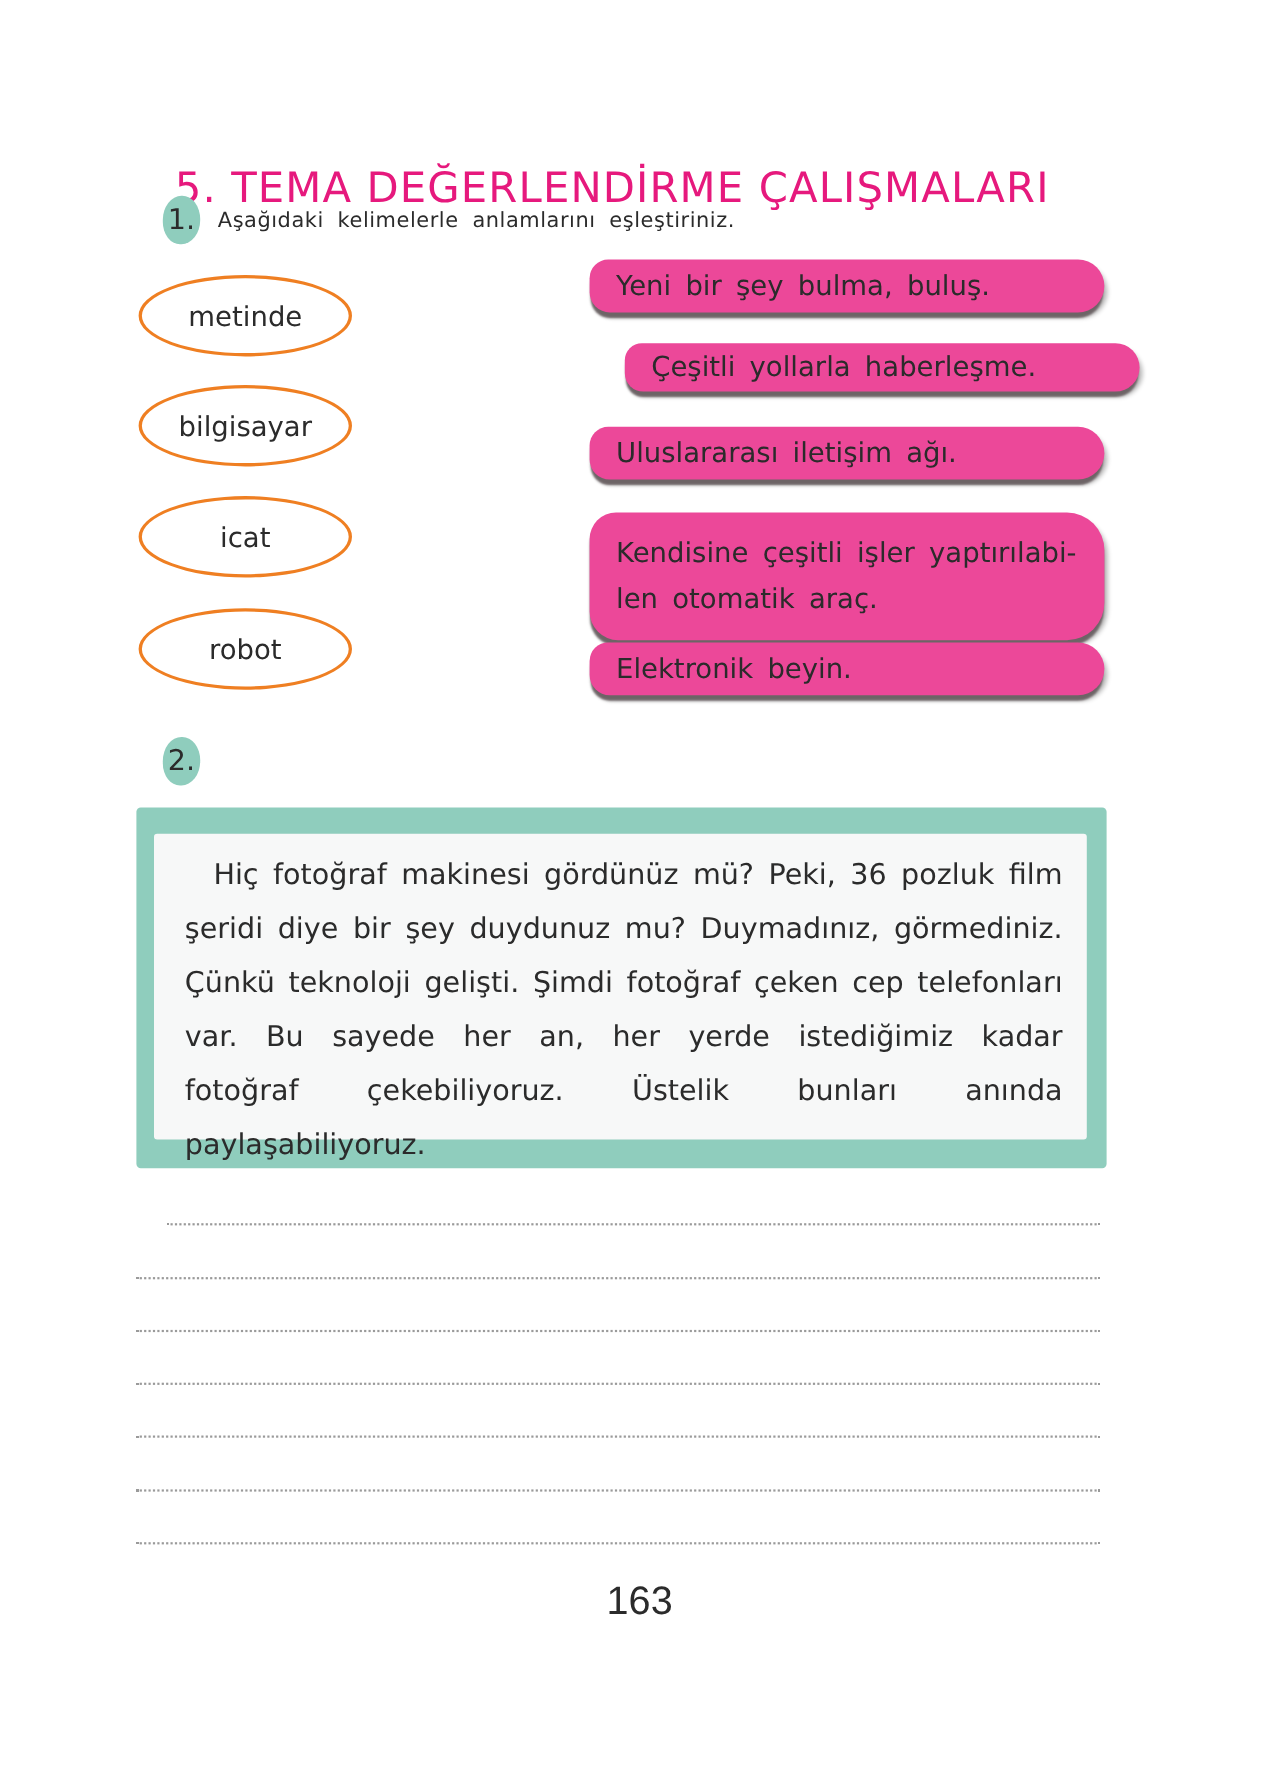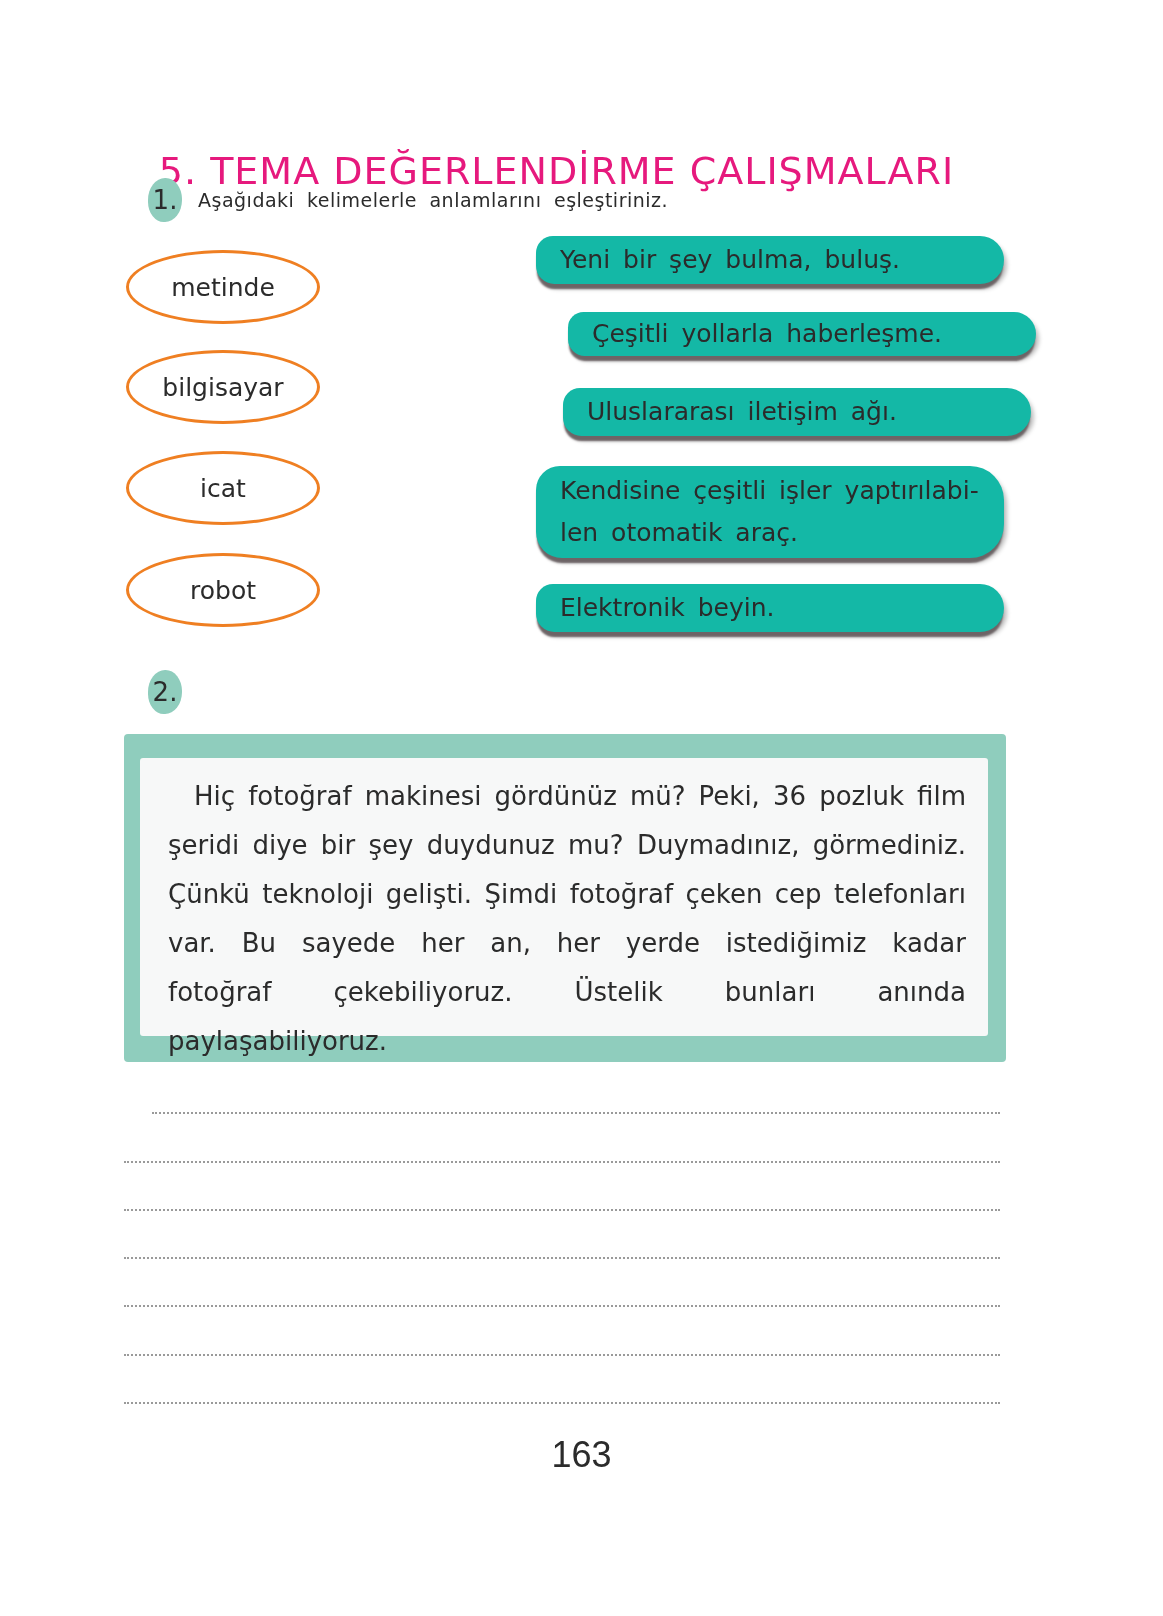--- a/index.html
+++ b/index.html
@@ -21,21 +21,21 @@
   .q-text { font-size: 19px; color: #2b2b2b; letter-spacing: 0.5px; word-spacing: 6px; }
 
   .oval {
     position: absolute; left: 126px; width: 194px; height: 74px;
     border: 3px solid #ef7f22; border-radius: 50%;
     display: flex; align-items: center; justify-content: center;
     font-size: 25px; color: #2b2b2b; box-sizing: border-box;
   }
   .pill {
     position: absolute; left: 536px; width: 468px;
-    background: #14b8a6; border-radius: 24px 34px 34px 26px;
+    background: #ec4899; border-radius: 24px 34px 34px 26px;
     box-shadow: 0 6px 2px -1px #6d6466, 3px 5px 4px rgba(0,0,0,0.25);
     box-sizing: border-box; padding: 0 16px 0 24px;
     display: flex; align-items: center;
     font-size: 25px; color: #2b2b2b; line-height: 42px; word-spacing: 5px;
   }
   .frame {
     position: absolute; left: 124px; top: 734px; width: 882px; height: 328px;
     background: #8fcdbd; border-radius: 4px;
   }
   .frame-inner {
@@ -65,22 +65,22 @@
   <div class="q-text">Aşağıdaki kelimelerle anlamlarını eşleştiriniz.</div>
 </div>
 
 <div class="oval" style="top:250px;">metinde</div>
 <div class="oval" style="top:350px;">bilgisayar</div>
 <div class="oval" style="top:451px;">icat</div>
 <div class="oval" style="top:553px;">robot</div>
 
 <div class="pill" style="top:236px; height:48px;">Yeni bir şey bulma, buluş.</div>
 <div class="pill" style="top:312px; height:44px;margin-left:32px;">Çeşitli yollarla haberleşme.</div>
-<div class="pill" style="top:388px; height:48px;margin-left:27px;">Uluslararası iletişim ağı.</div>
-<div class="pill" style="top:466px; height:92px; padding-right:18px;">Kendisine çeşitli işler yaptırılabi- len otomatik araç.</div>
+<div class="pill" style="top:388px; height:48px;">Uluslararası iletişim ağı.</div>
+<div class="pill" style="top:466px; height:116px; padding-right:18px;">Kendisine çeşitli işler yaptırılabi- len otomatik araç.</div>
 <div class="pill" style="top:584px; height:48px;">Elektronik beyin.</div>
 
 <div class="q-row" style="top:670px;">
   <div class="badge">2.</div>
 </div>
 
 <div class="frame"></div>
 <div class="frame-inner"></div>
 <p class="passage" style="margin:0;">Hiç fotoğraf makinesi gördünüz mü? Peki, 36 pozluk film şeridi diye bir şey duydunuz mu? Duymadınız, görmediniz. Çünkü teknoloji gelişti. Şimdi fotoğraf çeken cep telefonları var. Bu sayede her an, her yerde istediğimiz kadar fotoğraf çekebiliyoruz. Üstelik bunları anında paylaşabiliyoruz.</p>
 

